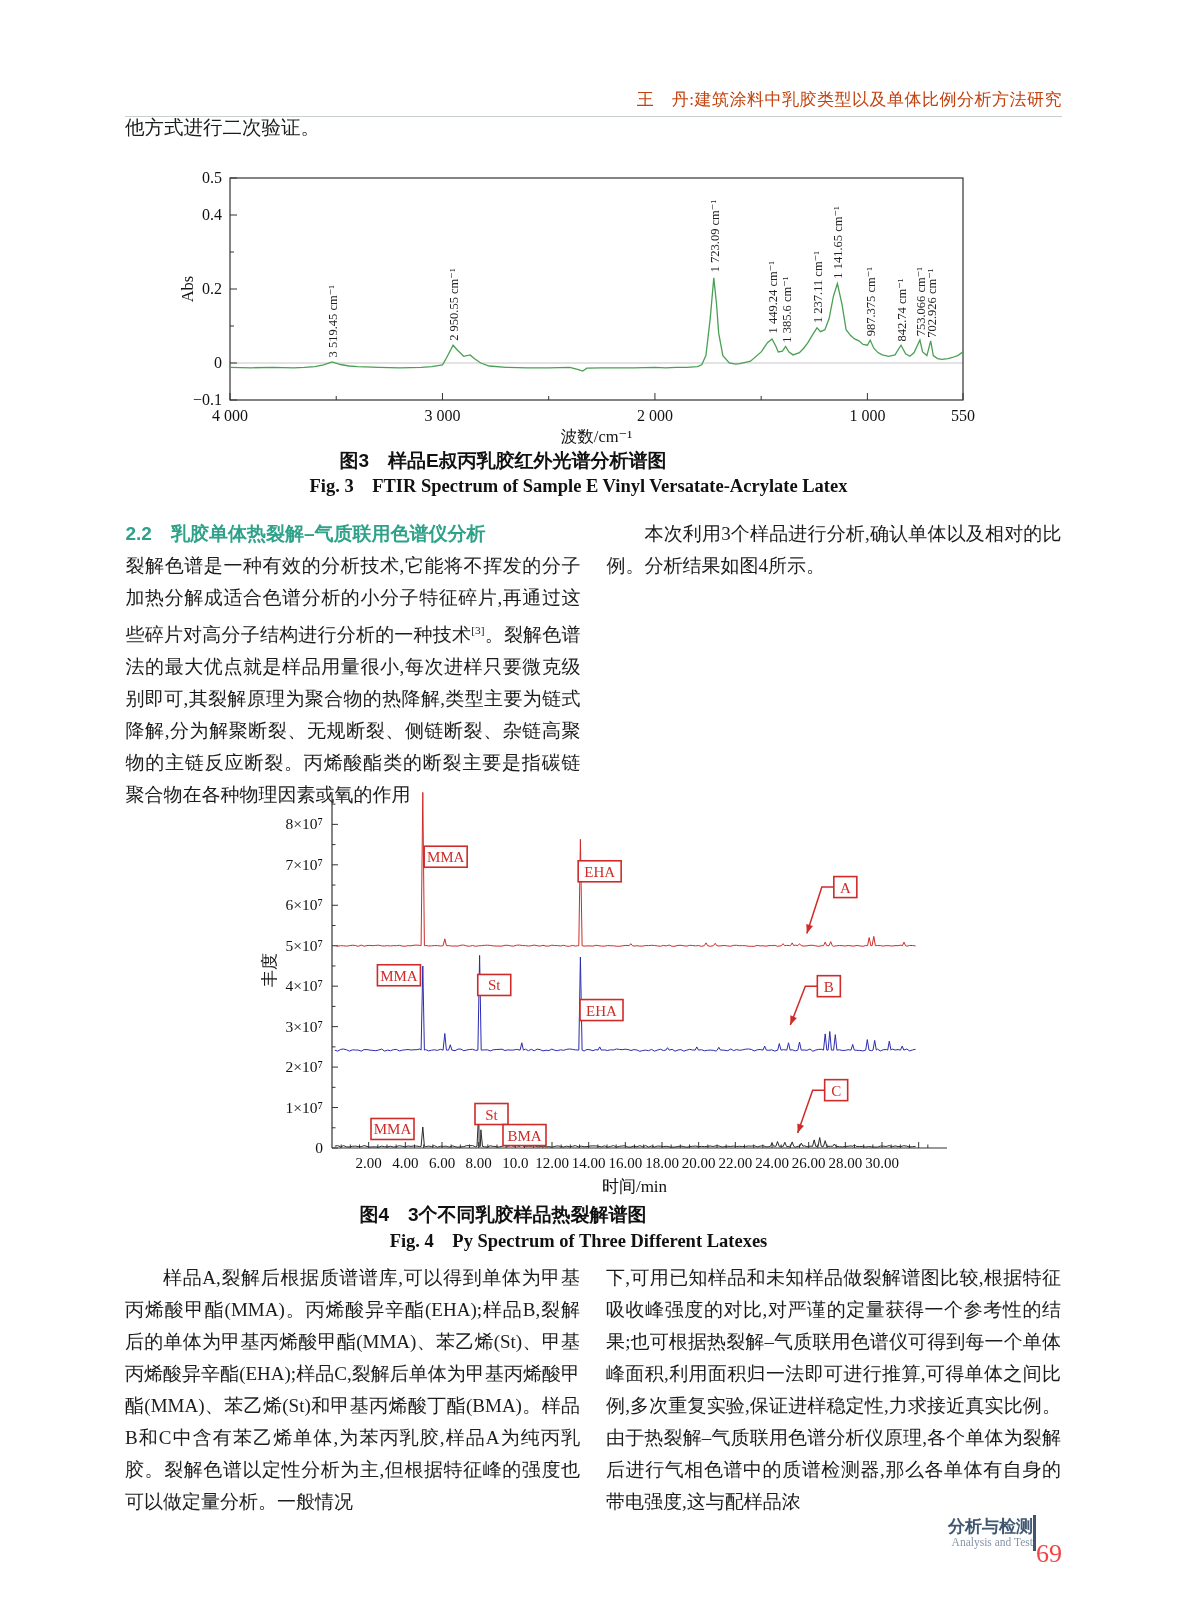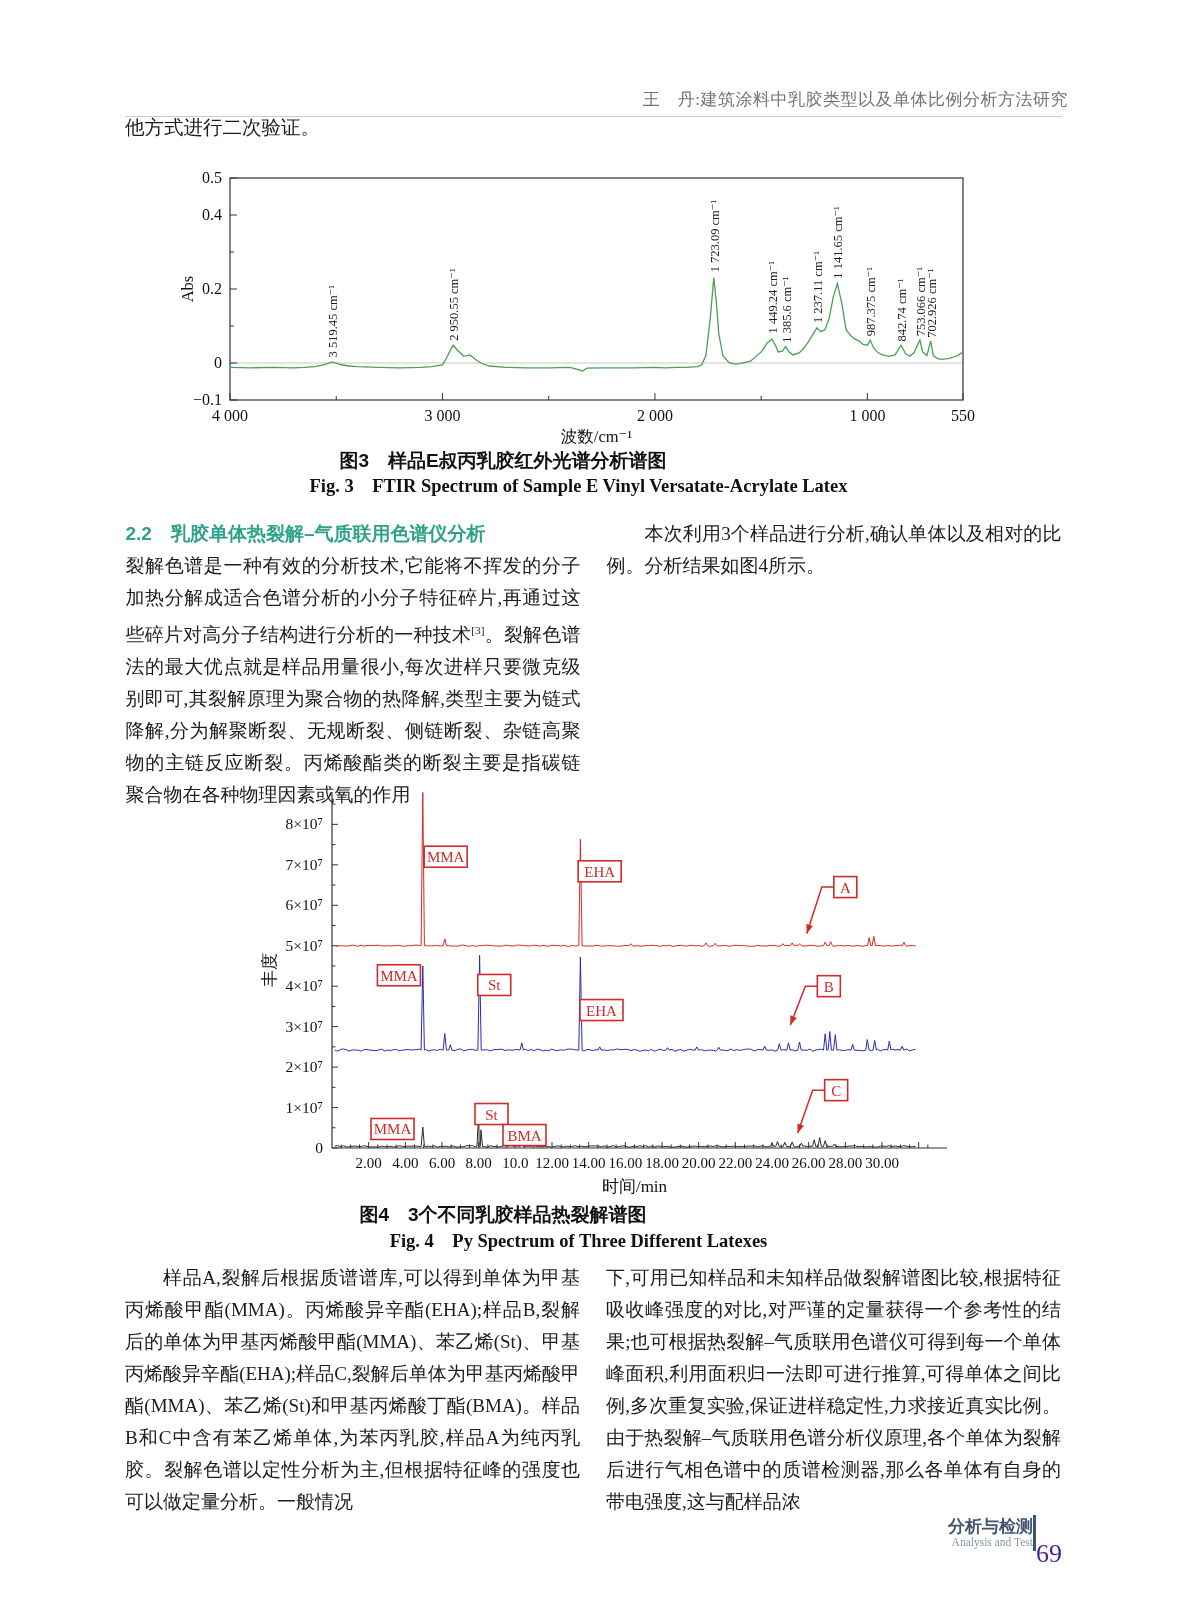--- a/index.html
+++ b/index.html
@@ -1,19 +1,19 @@
 <!DOCTYPE html>
 <html><head>
 <meta charset="utf-8">
 <style>
   html,body{margin:0;padding:0;background:#ffffff;}
   .page{position:relative;width:1187px;height:1600px;background:#fff;overflow:hidden;
         font-family:"Liberation Serif","DejaVu Serif",serif;color:#1c1c1c;}
-  .running-header{position:absolute;top:88px;left:131px;width:937px;text-align:right;
-        font-size:17px;color:#737373;letter-spacing:.5px;}
+  .running-header{position:absolute;top:88px;left:125px;width:937px;text-align:right;
+        font-size:17px;color:#c2410c;letter-spacing:.5px;}
   .header-rule{position:absolute;top:116px;left:125px;width:937px;height:1px;background:#c9cfcf;}
   .intro{position:absolute;top:114px;left:125px;width:937px;font-size:19.5px;margin:0;}
   .chart-svg{position:absolute;left:125px;}
   #ftir-chart{top:168px;width:937px;height:280px;}
   #py-chart{top:778px;width:937px;height:430px;}
   .cap-cn{position:absolute;left:0;width:1006px;text-align:center;
         font-family:"Liberation Sans","DejaVu Sans",sans-serif;font-weight:bold;font-size:19px;color:#111;}
   .cap-en{position:absolute;left:0;width:1157px;text-align:center;
         font-family:"Liberation Serif","DejaVu Serif",serif;font-weight:bold;font-size:18.5px;color:#111;}
   #fig3-cap-cn{top:448px;} #fig3-cap-en{top:476px;}
@@ -26,21 +26,21 @@
   .sec-head{margin:0 0 0 0;font-family:"Liberation Sans","DejaVu Sans",sans-serif;
         font-size:19px;font-weight:bold;color:#2da189;line-height:32px;}
   sup{font-size:0.6em;}
   .footer{position:absolute;top:1497px;left:650px;width:412px;display:flex;
         justify-content:flex-end;align-items:center;}
   .footer-names{text-align:right;}
   .footer-cn{font-family:"Liberation Sans","DejaVu Sans",sans-serif;font-weight:bold;
         font-size:17px;color:#3f5670;line-height:19px;}
   .footer-en{font-size:11.5px;color:#8595a8;line-height:13px;}
   .footer-bar{width:3px;height:36px;background:#3f5670;}
-  .footer-page{font-size:26px;color:#4c1d95;margin-top:42px;}
+  .footer-page{font-size:26px;color:#ef4444;margin-top:42px;}
 </style>
 </head>
 <body>
 
 <div class="page">
 
   <div class="running-header">王　丹:建筑涂料中乳胶类型以及单体比例分析方法研究</div>
   <div class="header-rule"></div>
 
   <p class="intro">他方式进行二次验证。</p>

